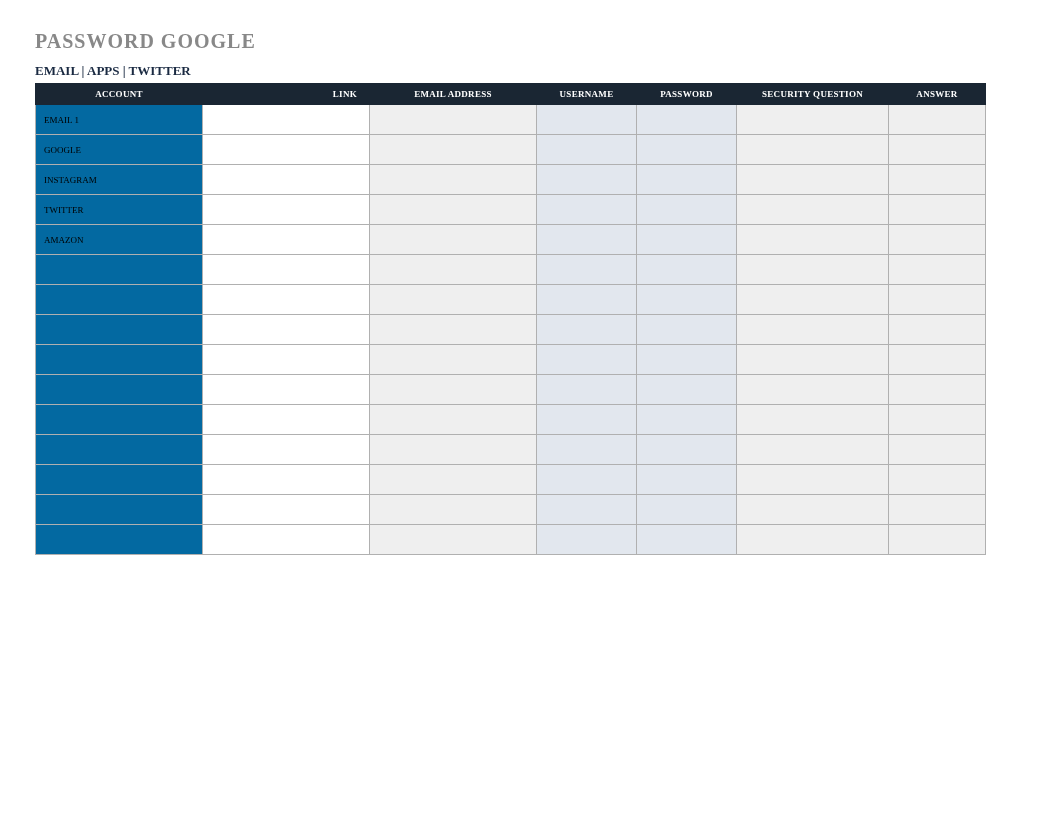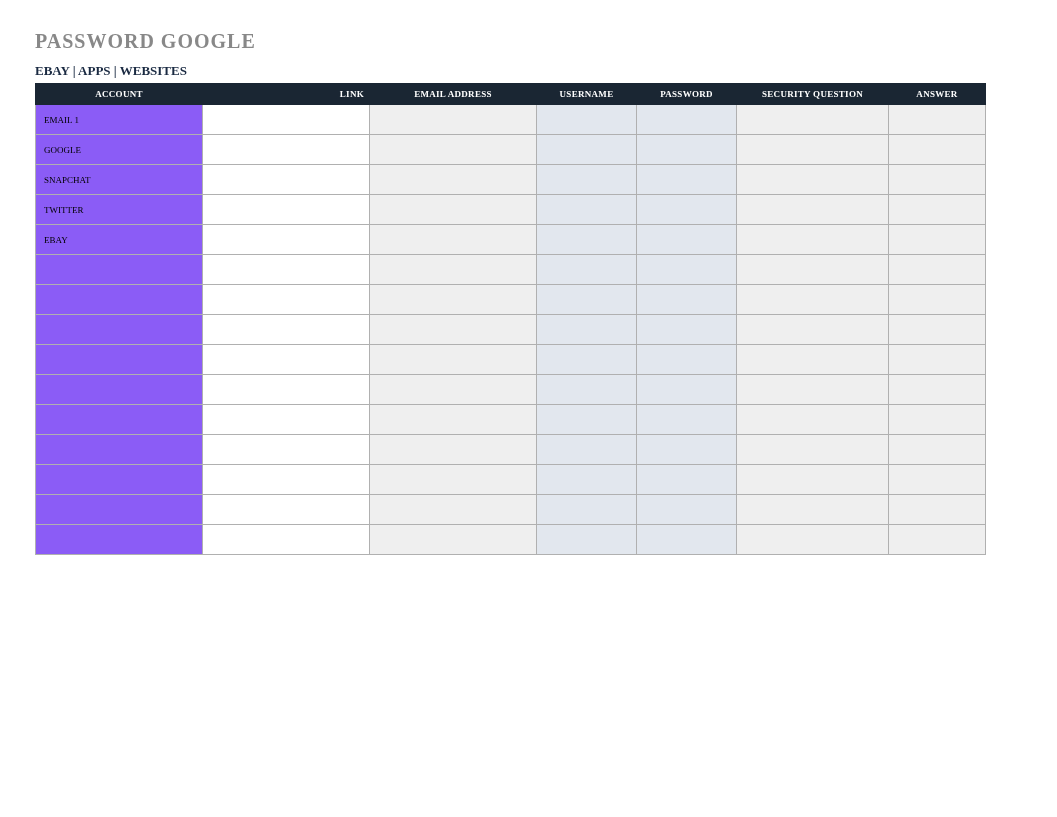--- a/index.html
+++ b/index.html
@@ -27,53 +27,53 @@
       width: 950px;
       table-layout: fixed;
     }
     thead th {
       background: #1a2633;
       color: #ffffff;
       font-size: 9px;
       font-weight: bold;
       letter-spacing: 0.3px;
       text-align: center;
-      padding: 5px 5px;
+      padding: 5px 12px;
       border: 1px solid #1a2633;
       font-family: "Times New Roman", Georgia, serif;
     }
     tbody td {
       border: 1px solid #b0b0b0;
       height: 30px;
       font-size: 9px;
       padding: 0 8px;
       vertical-align: middle;
       font-family: "Times New Roman", Georgia, serif;
       color: #000;
     }
-    .col-account { width: 167px; background: #8b5cf6; }
+    .col-account { width: 167px; background: #0369a1; }
     .col-link { width: 167px; background: #ffffff; text-align: right; }
     .col-email { width: 167px; background: #efefef; }
     .col-username { width: 100px; background: #e2e7ee; }
     .col-password { width: 100px; background: #e2e7ee; }
     .col-security { width: 152px; background: #efefef; }
     .col-answer { width: 97px; background: #efefef; }
     thead .col-account,
     thead .col-link,
     thead .col-email,
     thead .col-username,
     thead .col-password,
     thead .col-security,
     thead .col-answer { background: #1a2633; }
   </style>
 </head>
 <body>
 
 <div class="page-title">PASSWORD GOOGLE</div>
-<div class="subtitle">EBAY | APPS | WEBSITES</div>
+<div class="subtitle">EMAIL | APPS | TWITTER</div>
 
 <table>
   <thead>
     <tr>
       <th class="col-account">ACCOUNT</th>
       <th class="col-link">LINK</th>
       <th class="col-email">EMAIL ADDRESS</th>
       <th class="col-username">USERNAME</th>
       <th class="col-password">PASSWORD</th>
       <th class="col-security">SECURITY QUESTION</th>
@@ -93,39 +93,39 @@
       <tr>
         <td class="col-account">GOOGLE</td>
         <td class="col-link"></td>
         <td class="col-email"></td>
         <td class="col-username"></td>
         <td class="col-password"></td>
         <td class="col-security"></td>
         <td class="col-answer"></td>
       </tr>
       <tr>
-        <td class="col-account">SNAPCHAT</td>
+        <td class="col-account">INSTAGRAM</td>
         <td class="col-link"></td>
         <td class="col-email"></td>
         <td class="col-username"></td>
         <td class="col-password"></td>
         <td class="col-security"></td>
         <td class="col-answer"></td>
       </tr>
       <tr>
         <td class="col-account">TWITTER</td>
         <td class="col-link"></td>
         <td class="col-email"></td>
         <td class="col-username"></td>
         <td class="col-password"></td>
         <td class="col-security"></td>
         <td class="col-answer"></td>
       </tr>
       <tr>
-        <td class="col-account">EBAY</td>
+        <td class="col-account">AMAZON</td>
         <td class="col-link"></td>
         <td class="col-email"></td>
         <td class="col-username"></td>
         <td class="col-password"></td>
         <td class="col-security"></td>
         <td class="col-answer"></td>
       </tr>
       <tr>
         <td class="col-account"></td>
         <td class="col-link"></td>

